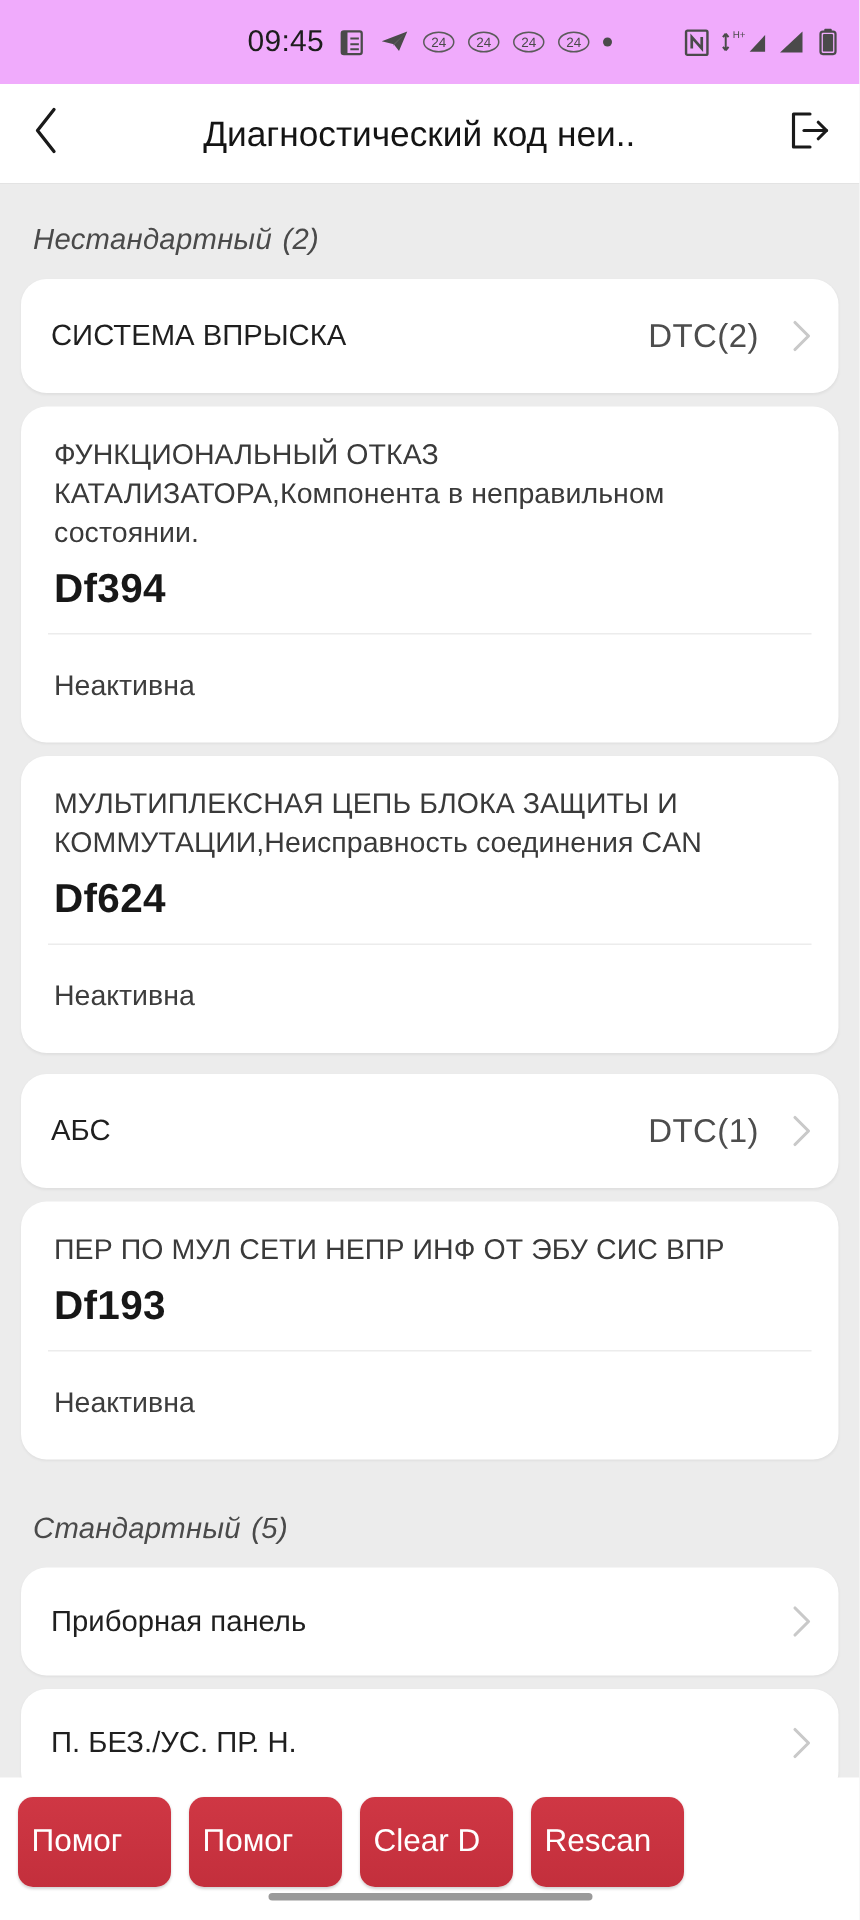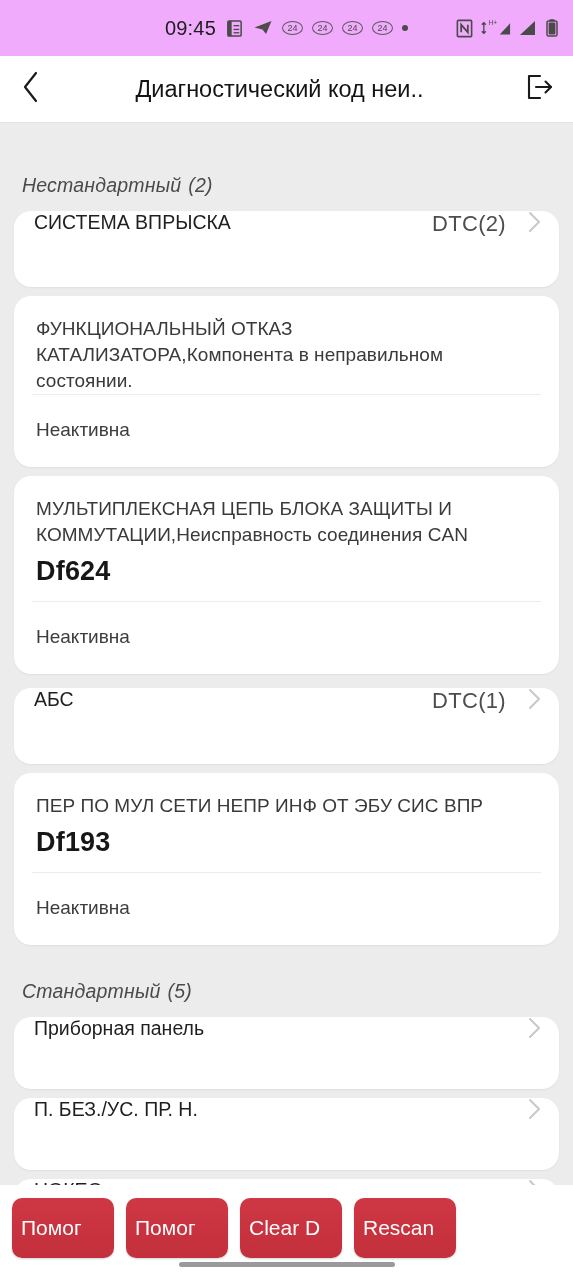--- a/index.html
+++ b/index.html
@@ -40,37 +40,37 @@
   .appbar-back { width:62px; display:flex; align-items:center; justify-content:center; }
   .appbar-title {
     flex:1; text-align:center; font-size:23.5px; color:#141414;
     white-space:nowrap; overflow:hidden; padding-right:10px;
   }
   .appbar-exit { width:66px; display:flex; align-items:center; justify-content:center; }
 
   
   .content {
     position:absolute; left:0; right:0; top:123px; bottom:0;
-    background:#ececec; overflow:hidden;margin-top:25px;
+    background:#ececec; overflow:hidden;
   }
   .section-title {
     font-size:19.5px; font-style:italic; color:#4a4a4a;
     padding:26px 0 14px 22px; letter-spacing:.2px;
   }
   .section-title .cnt { margin-left:7px; }
 
   .card {
     background:#ffffff; border-radius:17px;
     margin:0 14px 9px 14px;
     box-shadow:0 1px 2px rgba(0,0,0,.055);
   }
 
   
   .module-row {
-    height:76px; display:flex; 
+    height:76px; display:flex; align-items:center;
     padding:0 18px 0 20px;
   }
   .module-name { flex:1; font-size:19.5px; color:#1f1f1f; }
   .module-dtc { font-size:22px; color:#4d4d4d; margin-right:22px; letter-spacing:.3px; }
   .chev { width:13px; height:22px; flex:0 0 auto; }
 
   
   .dtc-card { padding:20px 22px 0 22px; }
   .dtc-desc {
     font-size:19px; color:#3a3a3a; line-height:26px; letter-spacing:.05px;
@@ -205,20 +205,21 @@
         <span class="chev">
           <svg width="13" height="22" viewBox="0 0 13 22">
               <path d="M2 2 L11 11 L2 20" fill="none" stroke="#c9c9c9" stroke-width="2.1" stroke-linecap="round" stroke-linejoin="round"></path>
             </svg>
         </span>
       </div>
     </div>
 
     <div class="card dtc-card">
       <div class="dtc-desc">ФУНКЦИОНАЛЬНЫЙ ОТКАЗ КАТАЛИЗАТОРА,Компонента в неправильном состоянии.</div>
+      <div class="dtc-code">Df394</div>
       <div class="dtc-sep"></div>
       <div class="dtc-status">Неактивна</div>
     </div>
 
     <div class="card dtc-card">
       <div class="dtc-desc">МУЛЬТИПЛЕКСНАЯ ЦЕПЬ БЛОКА ЗАЩИТЫ И КОММУТАЦИИ,Неисправность соединения CAN</div>
       <div class="dtc-code">Df624</div>
       <div class="dtc-sep"></div>
       <div class="dtc-status">Неактивна</div>
     </div>

